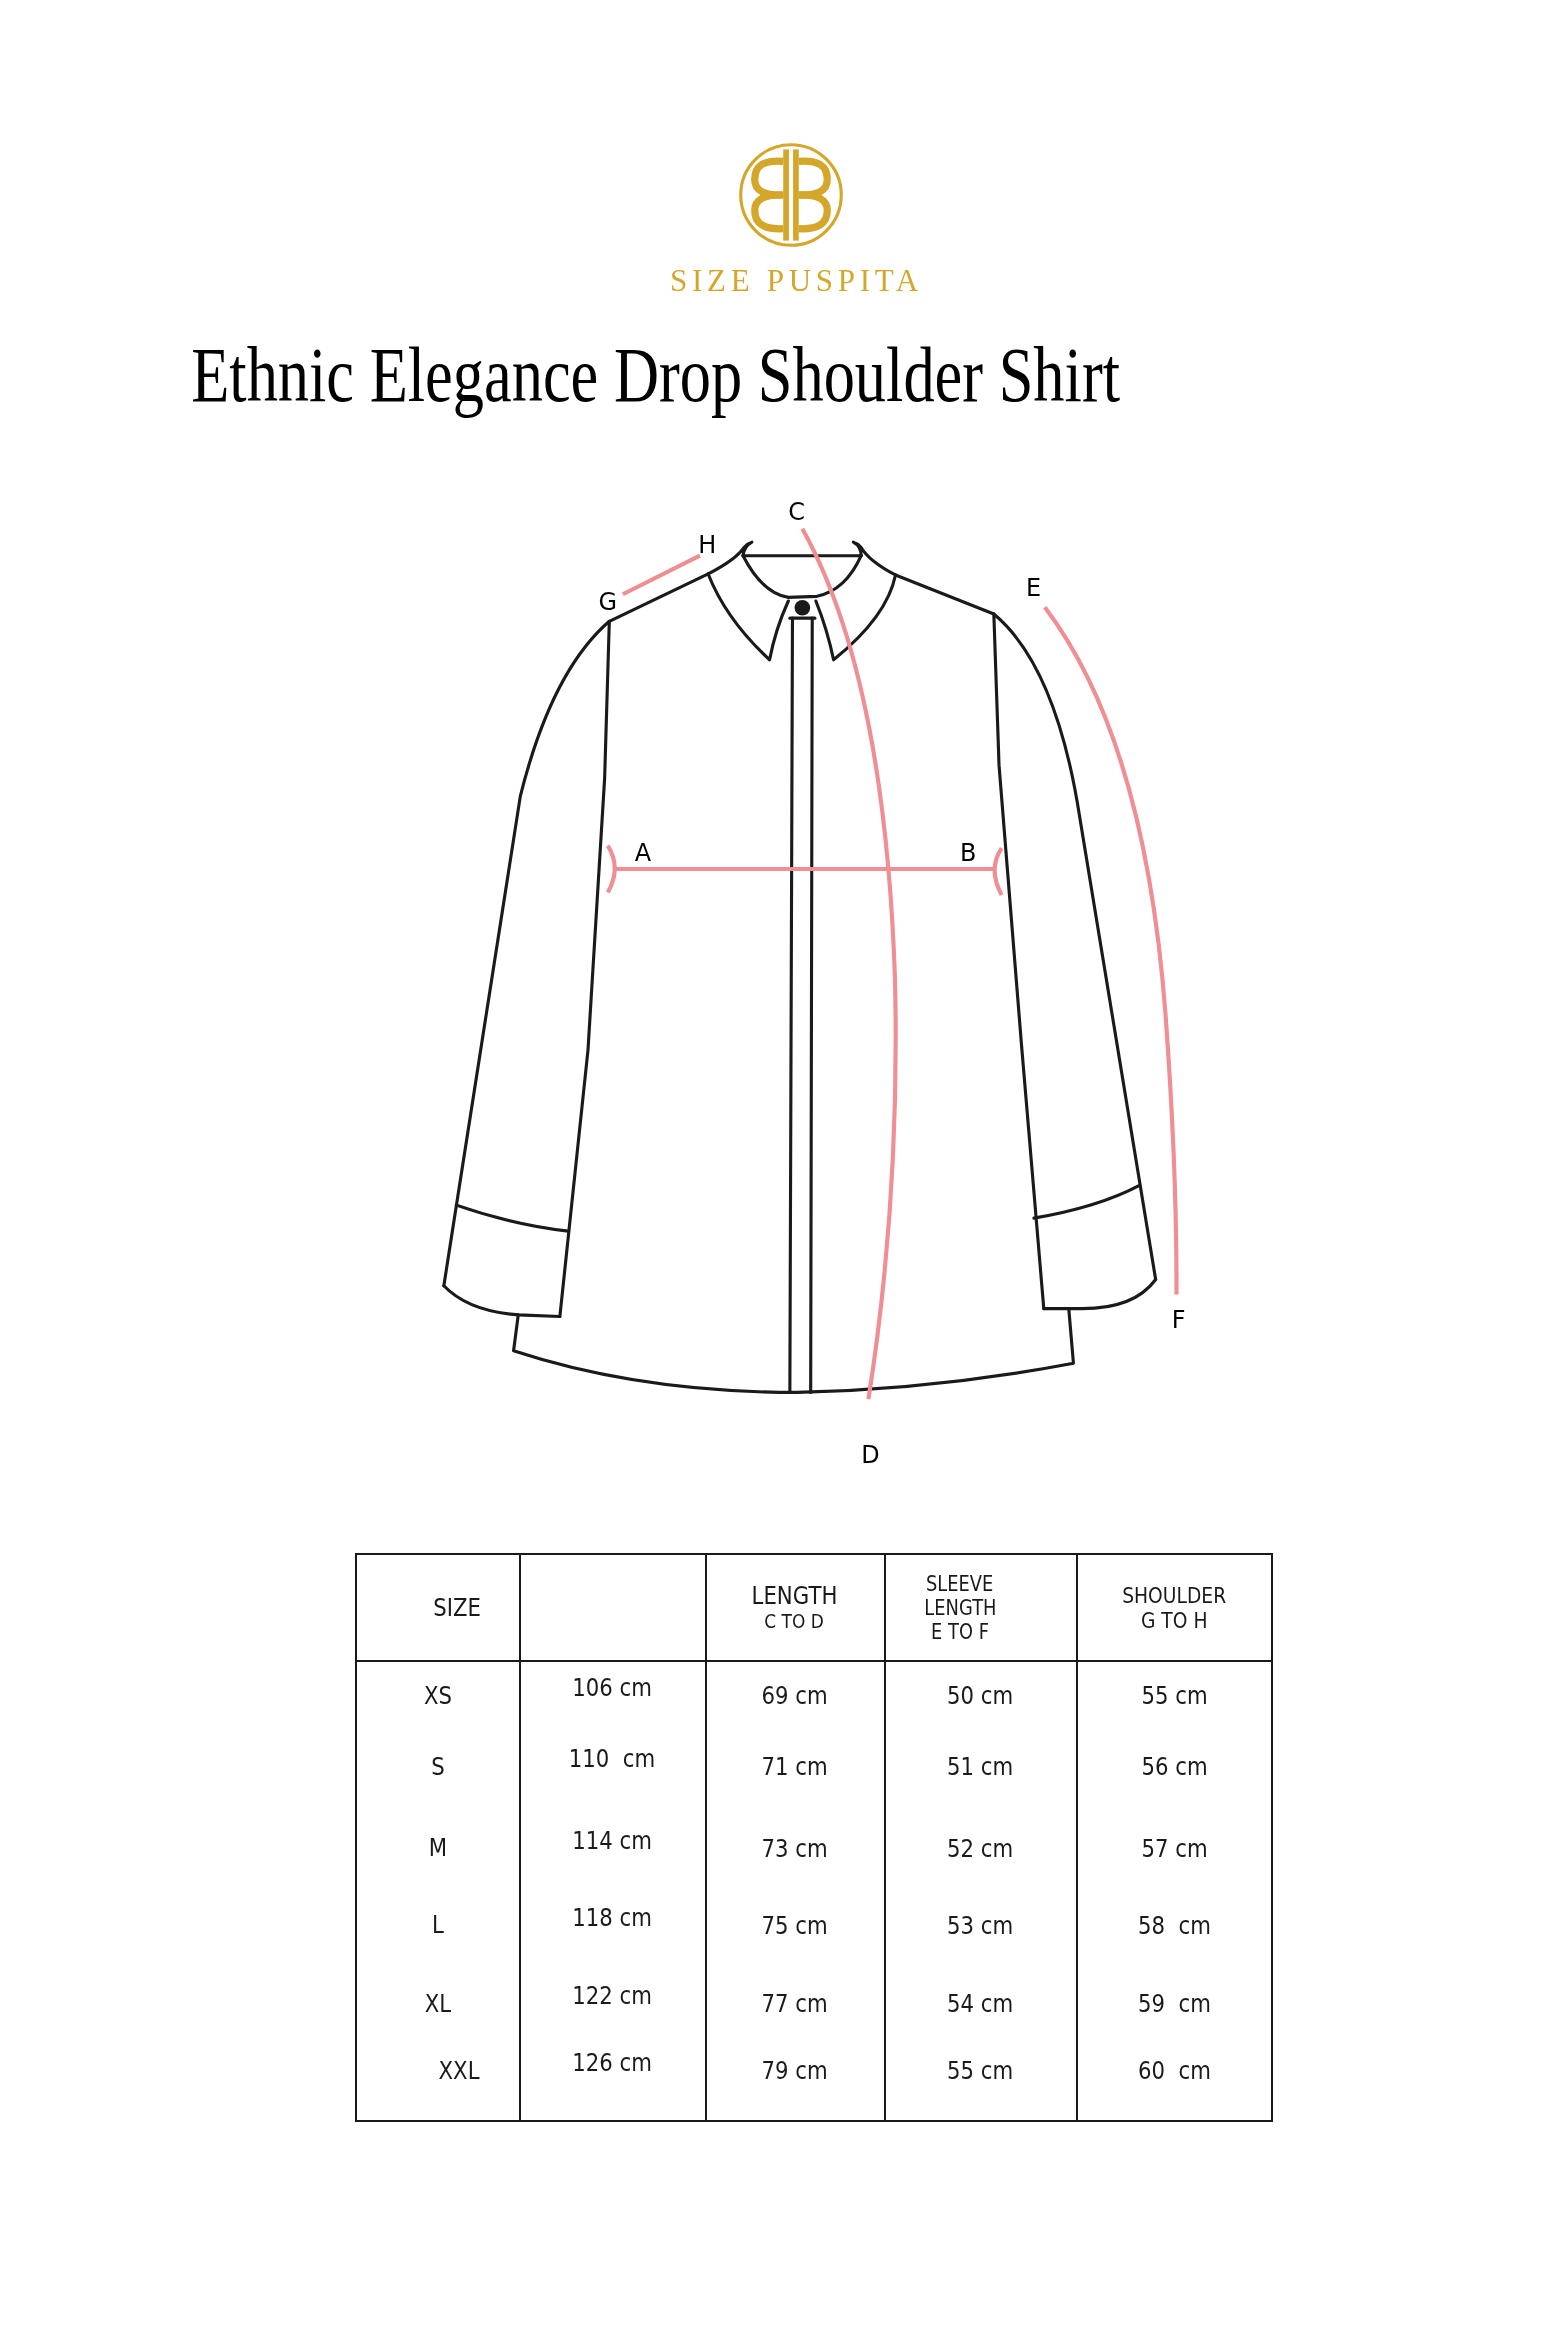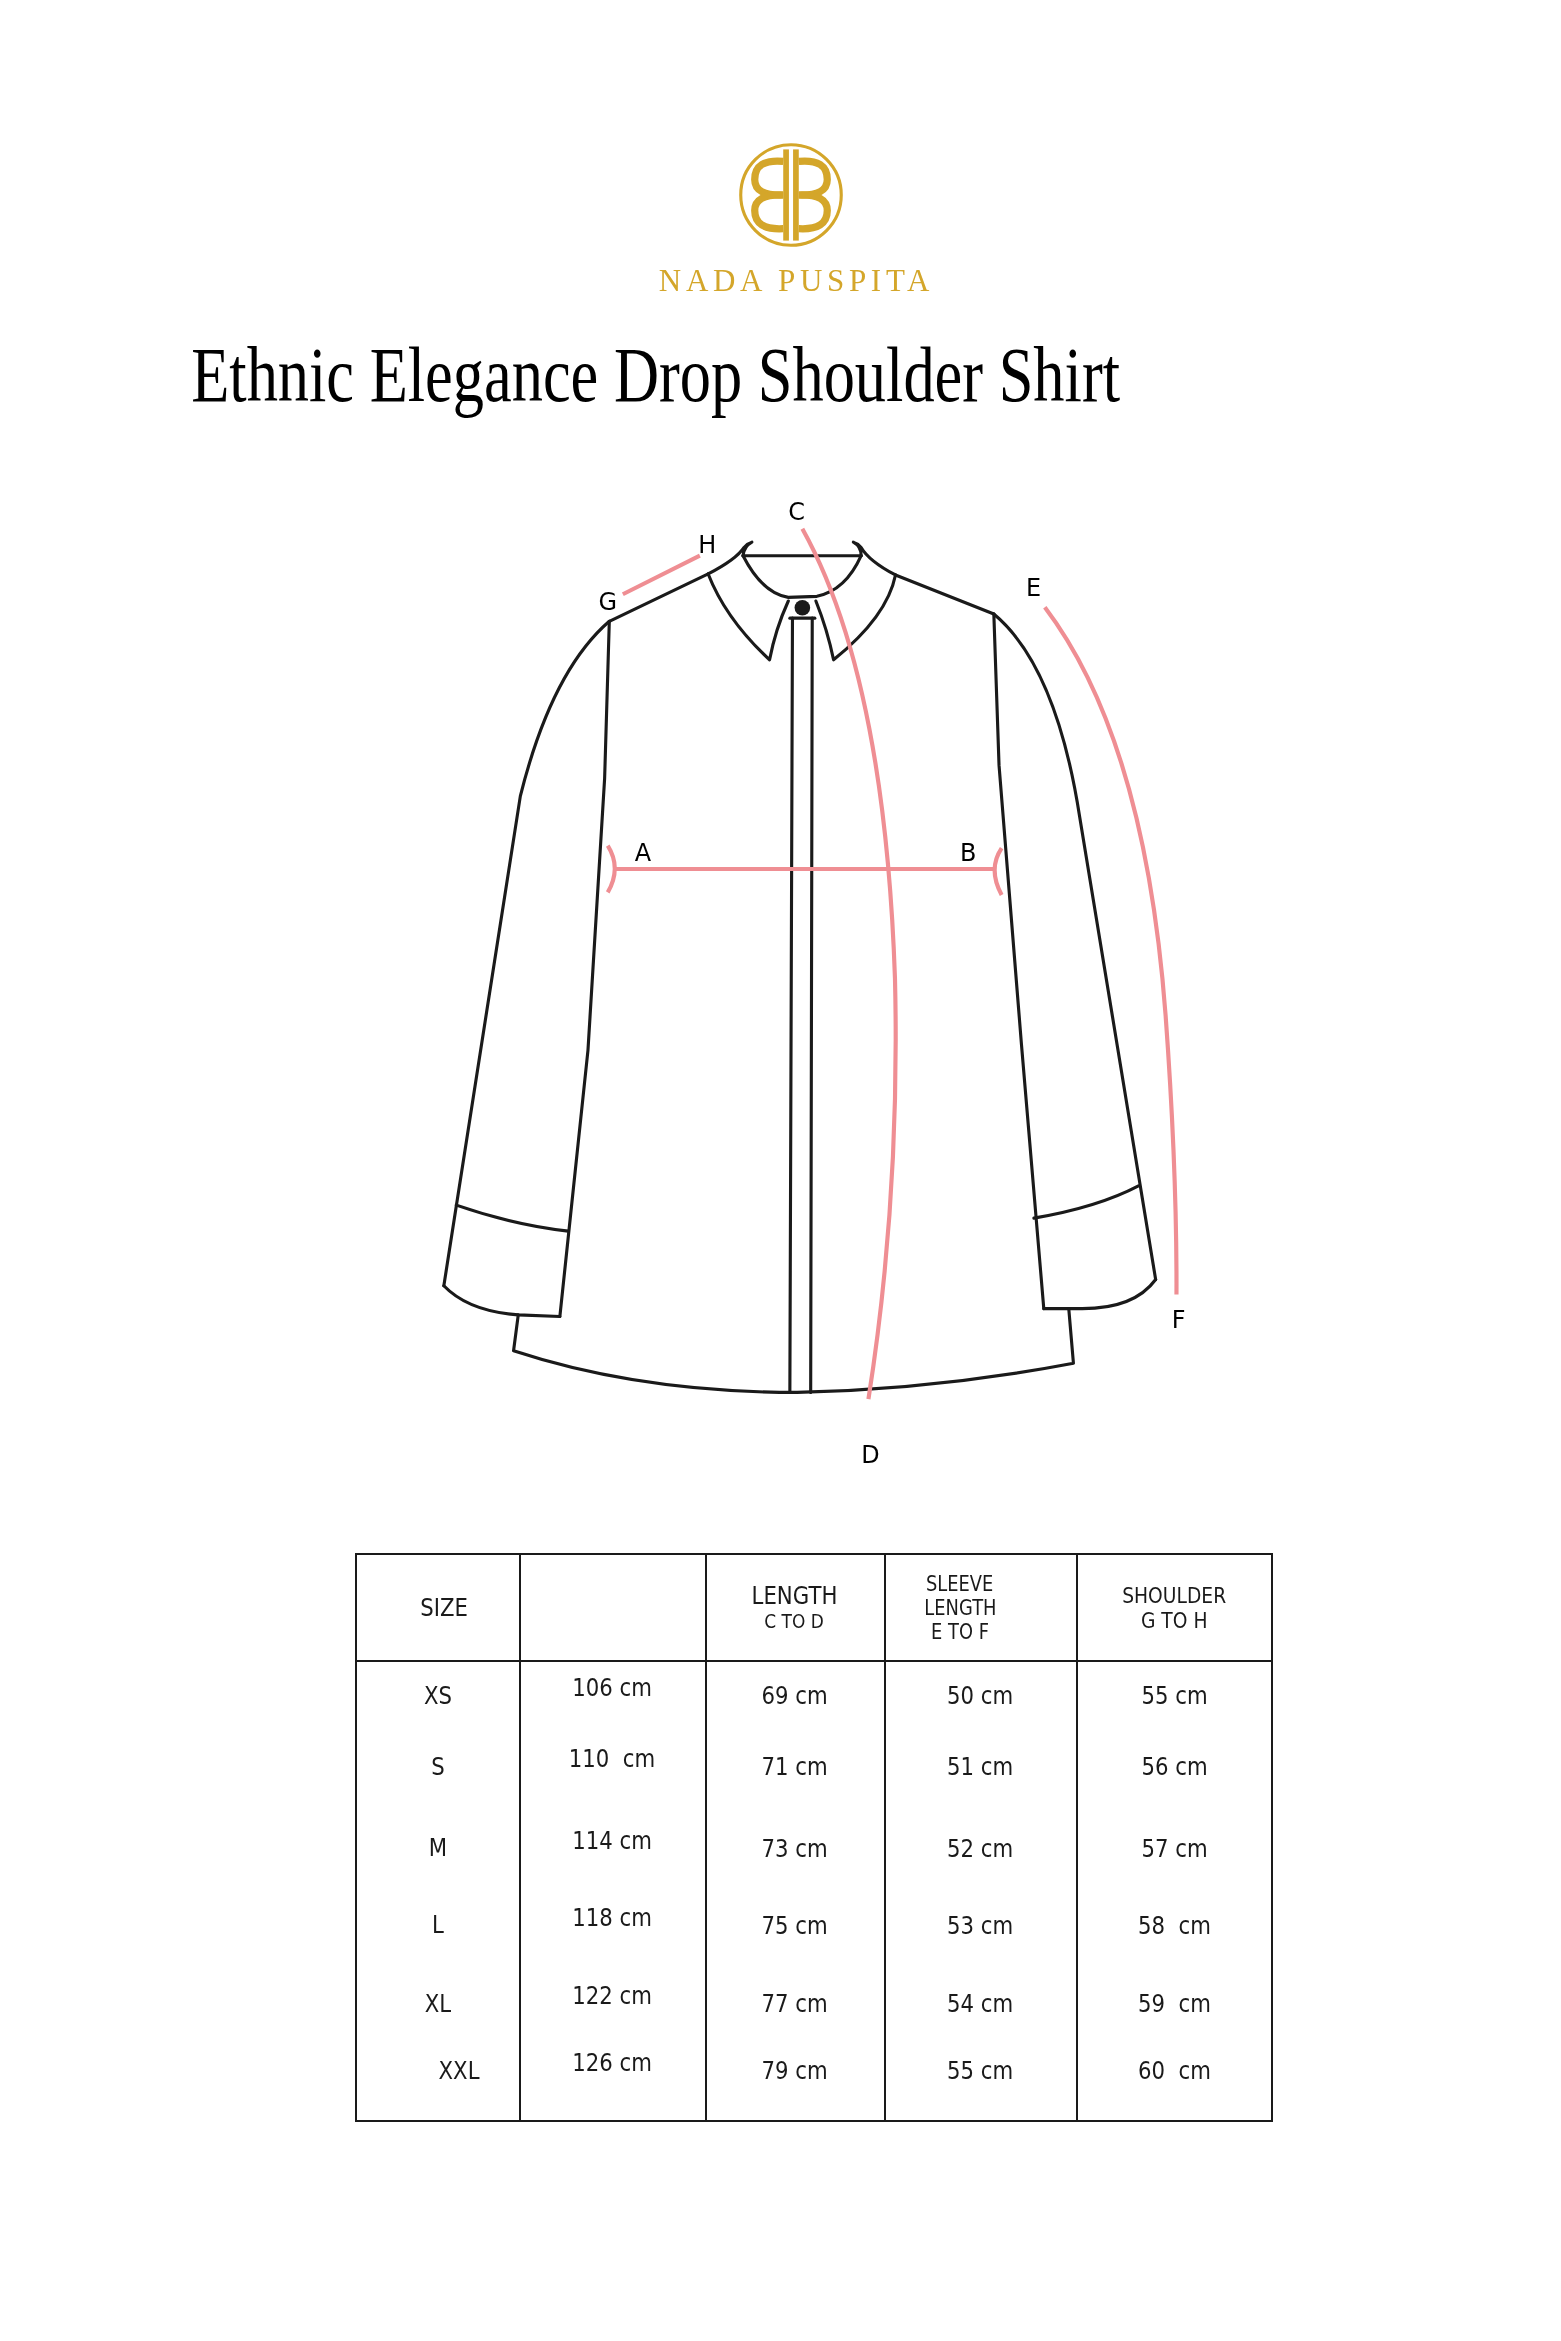--- a/index.html
+++ b/index.html
@@ -45,21 +45,21 @@
 
   <rect x="95" y="22" width="11" height="176" fill="#D4A62A"></rect>
   <rect x="114" y="22" width="11" height="176" fill="#D4A62A"></rect>
 
   <path d="M95 45 Q40 40 40 80 Q40 112 95 110" fill="none" stroke="#D4A62A" stroke-width="14"></path>
   <path d="M125 45 Q180 40 180 80 Q180 112 125 110" fill="none" stroke="#D4A62A" stroke-width="14"></path>
   <path d="M95 110 Q40 108 40 140 Q40 178 95 175" fill="none" stroke="#D4A62A" stroke-width="14"></path>
   <path d="M125 110 Q180 108 180 140 Q180 178 125 175" fill="none" stroke="#D4A62A" stroke-width="14"></path>
 </svg>
 
-<div class="brand" style="color:#D4A62A;">NADA PUSPITA</div>
+<div class="brand" style="color:#D4A62A;">SIZE PUSPITA</div>
 
 <div class="title">Ethnic Elegance Drop Shoulder Shirt</div>
 
 <svg id="diagram" viewBox="0 0 3000 2900">
   <g fill="none" stroke="#1a1a1a" stroke-width="6" stroke-linejoin="round" stroke-linecap="round">
 
     <path d="M1171 1194 L1361 1103"></path>
     <path d="M1721 1105 L1910 1180"></path>
 
     <path d="M1361 1103 Q1415 1075 1430 1052 Q1437 1044 1445 1042 Q1430 1050 1428 1068"></path>
@@ -120,21 +120,21 @@
   <text class="dlabel" x="1342" y="1062">H</text>
 </svg>
 
 <div class="sz-table">
   <div class="vline" style="left:162px"></div>
   <div class="vline" style="left:348px"></div>
   <div class="vline" style="left:527px"></div>
   <div class="vline" style="left:719px"></div>
   <div class="hline"></div>
 
-  <div class="hcell" style="left:3px;width:169px">
+  <div class="hcell" style="left:16px;width:169px">
     <div class="hmain">SIZE</div>
   </div>
   <div class="hcell" style="left:348px;width:179px">
     <div class="hmain">LENGTH</div>
     <div class="hsub">C TO D</div>
   </div>
   <div class="hcell" style="left:527px;width:152px">
     <div class="hsub" style="font-size:21px;line-height:24px">SLEEVE</div>
     <div class="hsub" style="font-size:21px;line-height:24px">LENGTH</div>
     <div class="hsub" style="font-size:21px;line-height:24px">E TO F</div>

